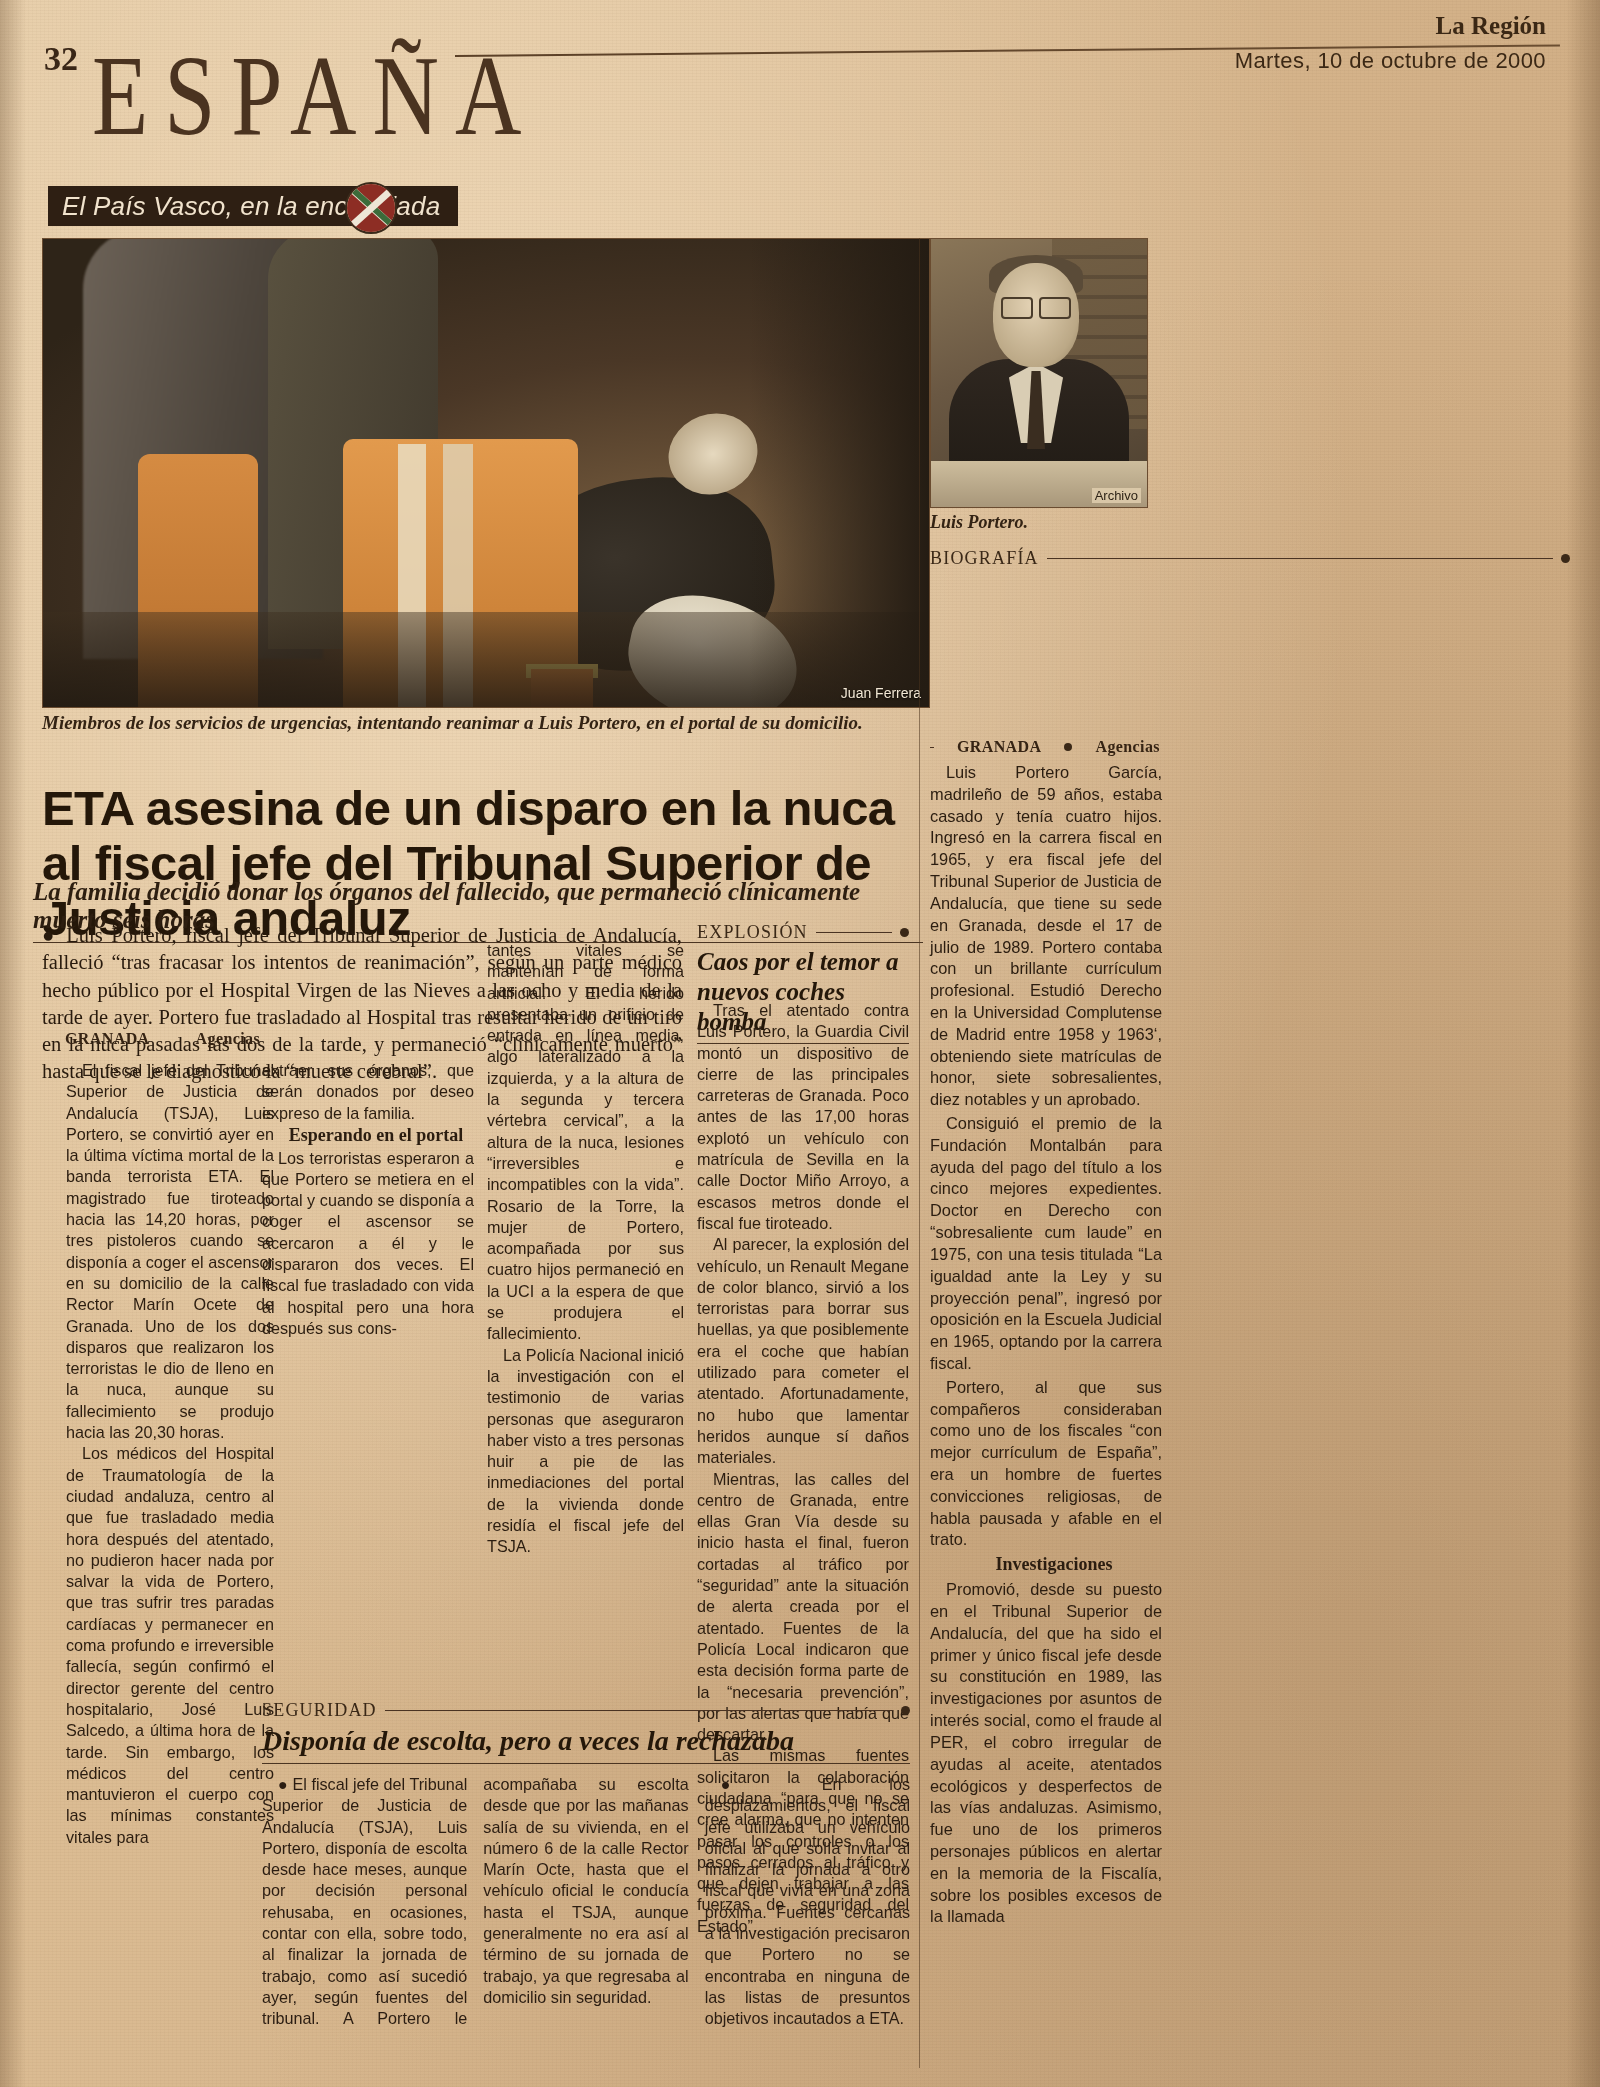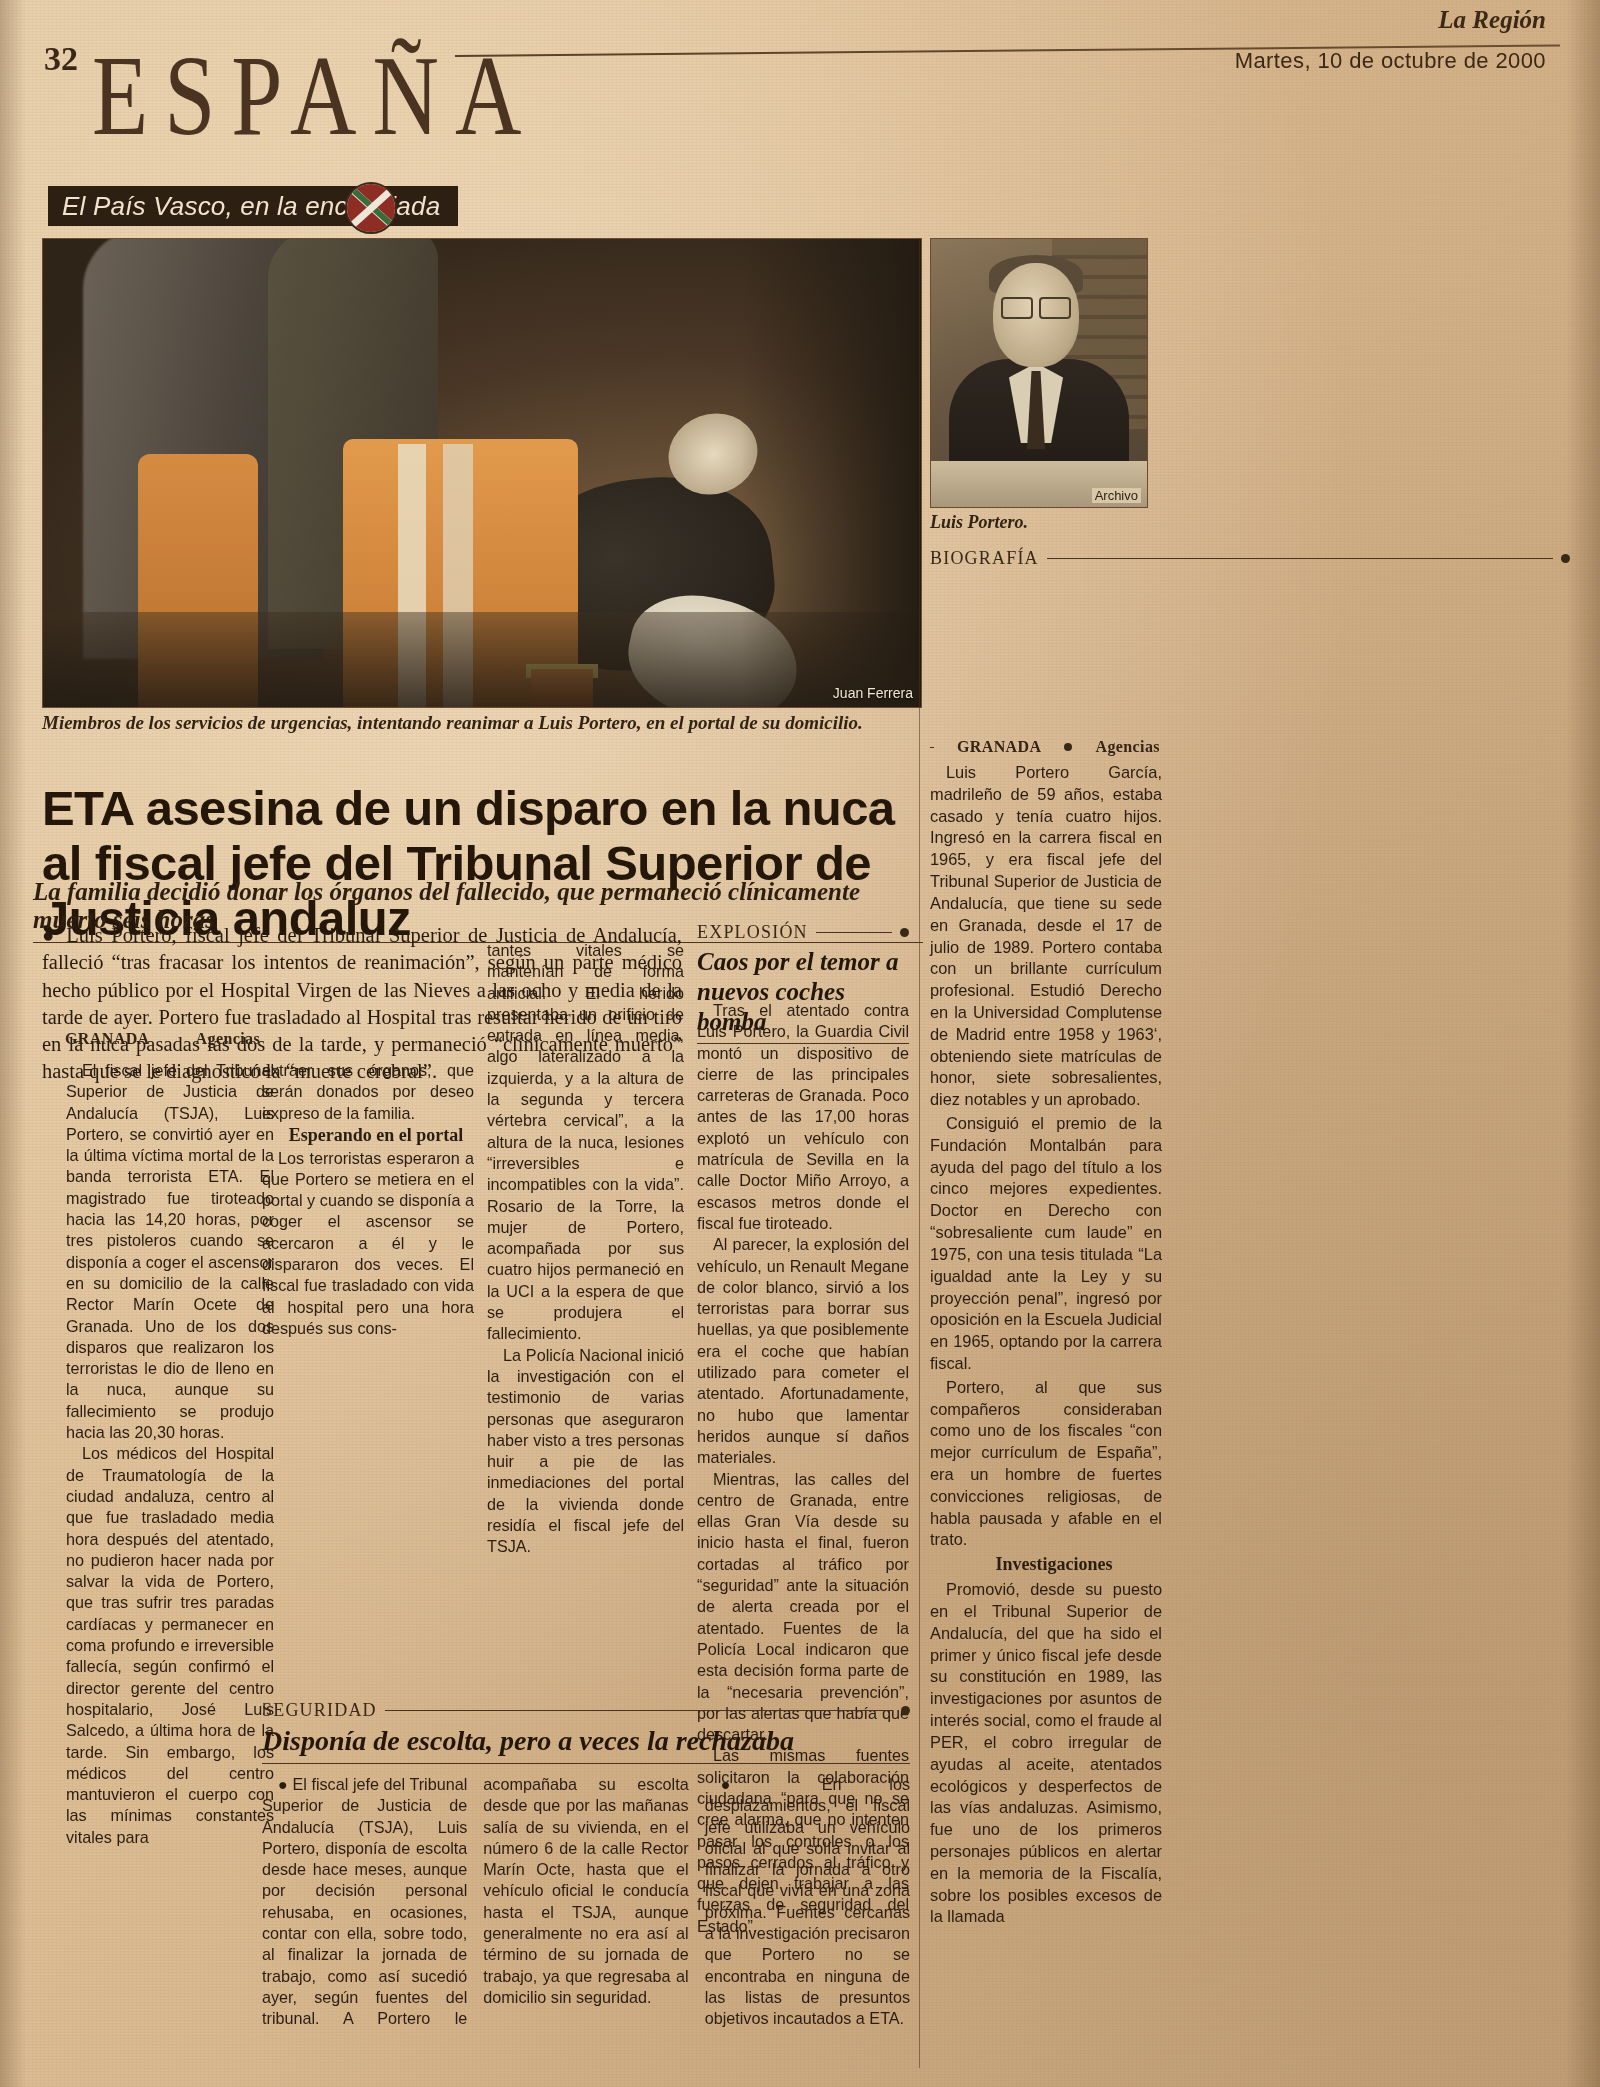--- a/index.html
+++ b/index.html
@@ -41,23 +41,23 @@
     font-size:92px;letter-spacing:16px;font-weight:400;
     color:#4a3320;line-height:1;
     transform:scaleY(1.25);transform-origin:left top;
   }
   .rule-top{
     position:absolute;left:455px;top:55px;width:1105px;height:2px;
     background:linear-gradient(90deg,#5b4027,#6b4e31);
     transform:rotate(-0.55deg);transform-origin:left center;
   }
   .paper-name{
-    position:absolute;right:46px;top:6px;
-    font-family:"Liberation Serif",serif;
-    font-size:25px;font-weight:700;color:#3b2815;font-style:italic;
+    position:absolute;right:46px;top:12px;
+    font-family:"Liberation Serif",serif;
+    font-size:25px;font-weight:700;color:#3b2815;
   }
   .paper-date{
     position:absolute;right:46px;top:48px;
     font-size:22px;color:#3b2815;letter-spacing:.4px;
   }
 
   
   .banner{
     position:absolute;left:48px;top:186px;
     height:40px;min-width:350px;
@@ -93,20 +93,21 @@
     position:absolute;left:-16px;top:20px;width:82px;height:6px;
     background:#3c6b3a;transform:rotate(42deg);
   }
 
   
   .photo-main{
     position:absolute;left:42px;top:238px;width:878px;height:468px;
     border:1px solid #6a4c30;
     overflow:hidden;
     background:#3b82f6;
+    padding-left:8px;
   }
   .pm-layer{position:absolute;inset:0;}
   .pm-bg{
     background:
       radial-gradient(ellipse at 72% 70%, #7d6242 0%, #4a3726 45%, #2e2418 85%),
       linear-gradient(180deg,#6d5538 0%,#3a2c1d 100%);
   }
   .pm-figL{
     position:absolute;left:40px;top:-10px;width:240px;height:430px;
     background:linear-gradient(100deg,#6c6257 0%,#4e463d 55%,#3a342d 100%);

